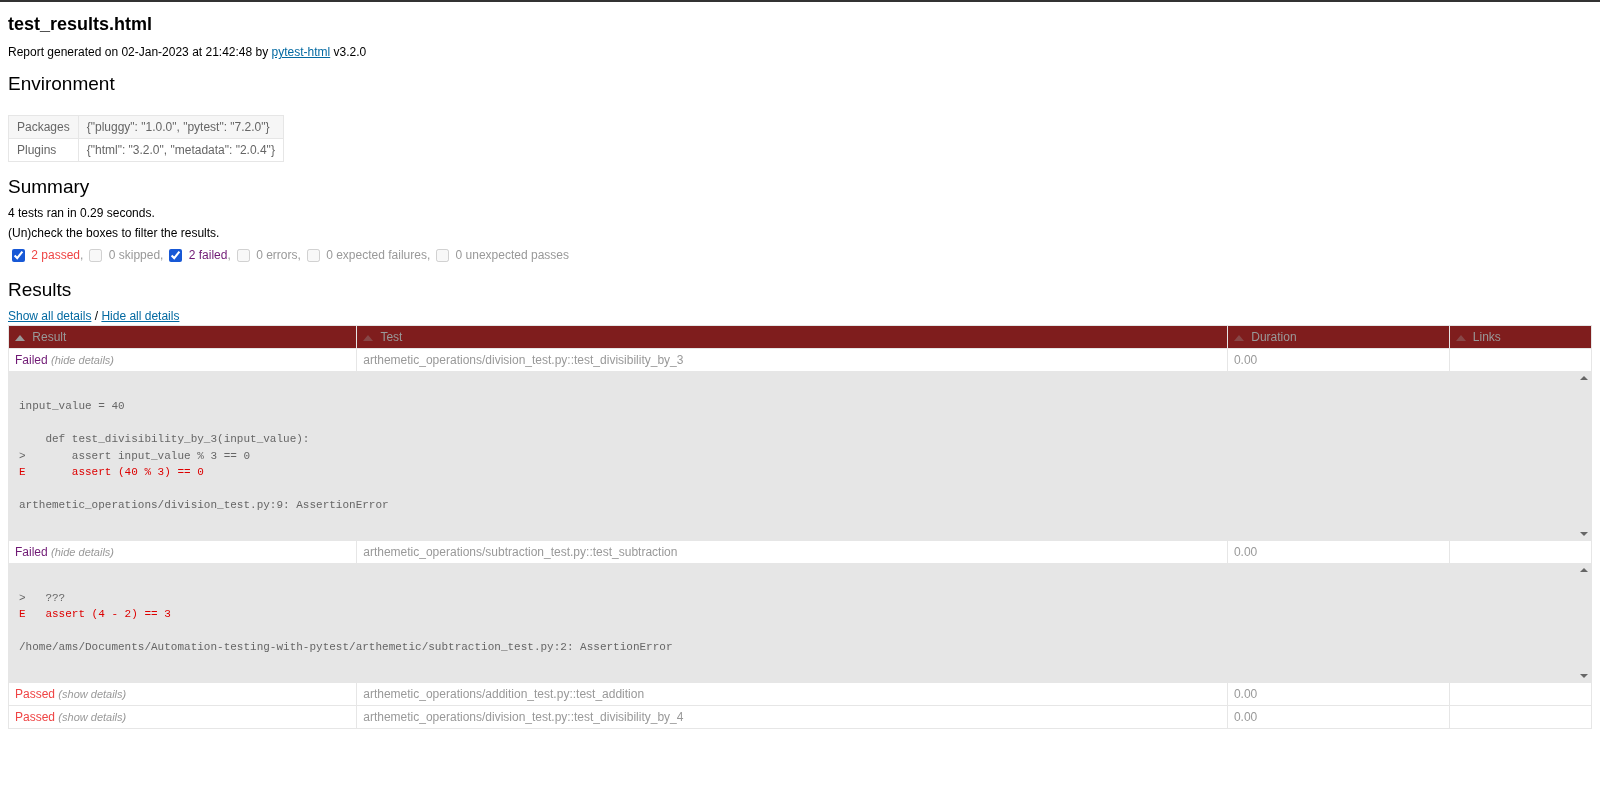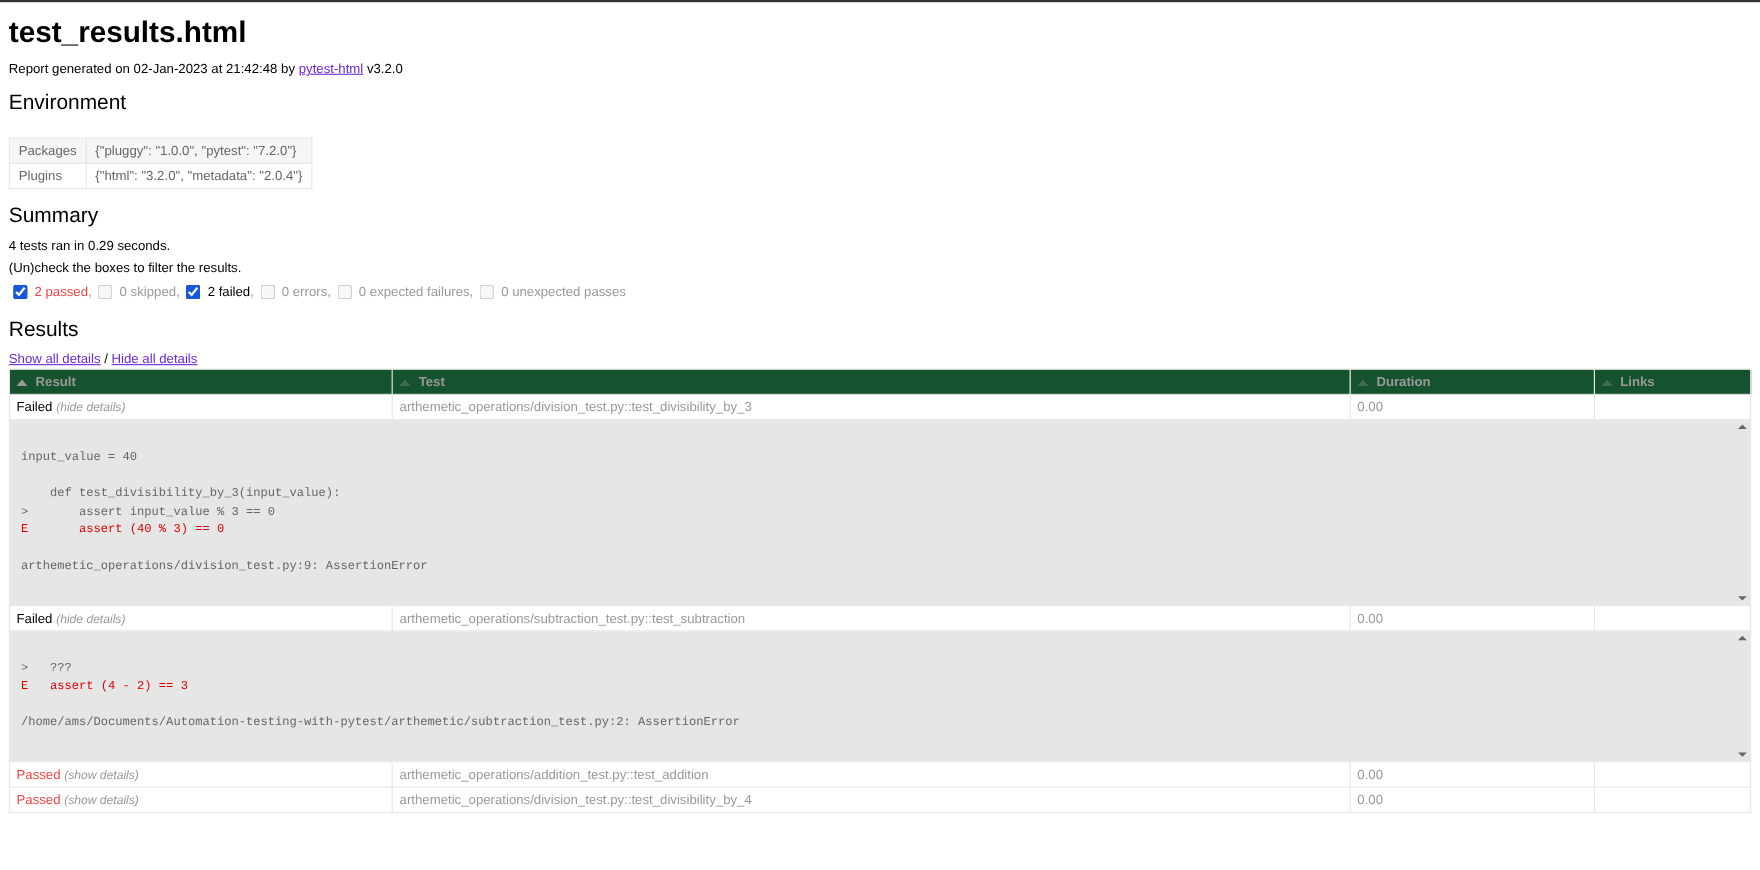--- a/index.html
+++ b/index.html
@@ -5,43 +5,43 @@
   * { box-sizing: border-box; }
   body {
     font-family: Arial, Helvetica, sans-serif;
     font-size: 12px;
     color: #000;
     margin: 0;
     padding: 6px 8px 8px 8px;
     border-top: 2px solid #333;
     background: #fff;
   }
-  h1 { font-size: 27px; margin: 6px 0 10px 0; font-weight: bold; }
+  h1 { font-size: 18px; margin: 6px 0 10px 0; font-weight: bold; }
   h2 { font-size: 19px; margin: 14px 0 8px 0; font-weight: normal; }
   p { margin: 6px 0; }
-  a { color: #6d28d9; text-decoration: underline; }
+  a { color: #0369a1; text-decoration: underline; }
 
   table.env {
     border-collapse: collapse;
     margin: 20px 0 10px 0;
   }
   table.env td {
     border: 1px solid #e6e6e6;
     padding: 4px 8px;
     font-size: 12px;
     color: #666;
   }
   table.env tr:nth-child(odd) td { background: #f6f6f6; }
 
   .filters { margin: 6px 0; }
   .filter-item { display: inline-block; margin-right: 2px; font-size: 12px; }
   .filter-item input { vertical-align: middle; accent-color: #1758d6; width: 13px; height: 13px; }
   .passed { color: #ef4444; }
   .skipped { color: #c90; }
-  .failed { color: #000000; }
+  .failed { color: #701a75; }
   .error { color: #d00; margin-top: 18px; }
   .xfailed { color: #c90; }
   .xpassed { color: #d00; }
   .muted { color: #999; }
 
   .toggle-links { margin: 4px 0 2px 0; font-size: 12px; color: #999; }
   .toggle-links span { color: #000; }
 
   table.results {
     width: 100%;
@@ -49,23 +49,23 @@
     table-layout: fixed;
   }
   table.results th, table.results td {
     border: 1px solid #e6e6e6;
     padding: 4px 6px;
     text-align: left;
     font-size: 12px;
     vertical-align: middle;
   }
   table.results th {
-    background: #14532d;
+    background: #7f1d1d;
     color: #999;
-    font-weight: bold;
+    font-weight: normal;
   }
   .sort-icon {
     display: inline-block;
     width: 0; height: 0;
     border-left: 5px solid transparent;
     border-right: 5px solid transparent;
     border-bottom: 6px solid #999;
     margin-right: 4px;
     vertical-align: middle;
   }

